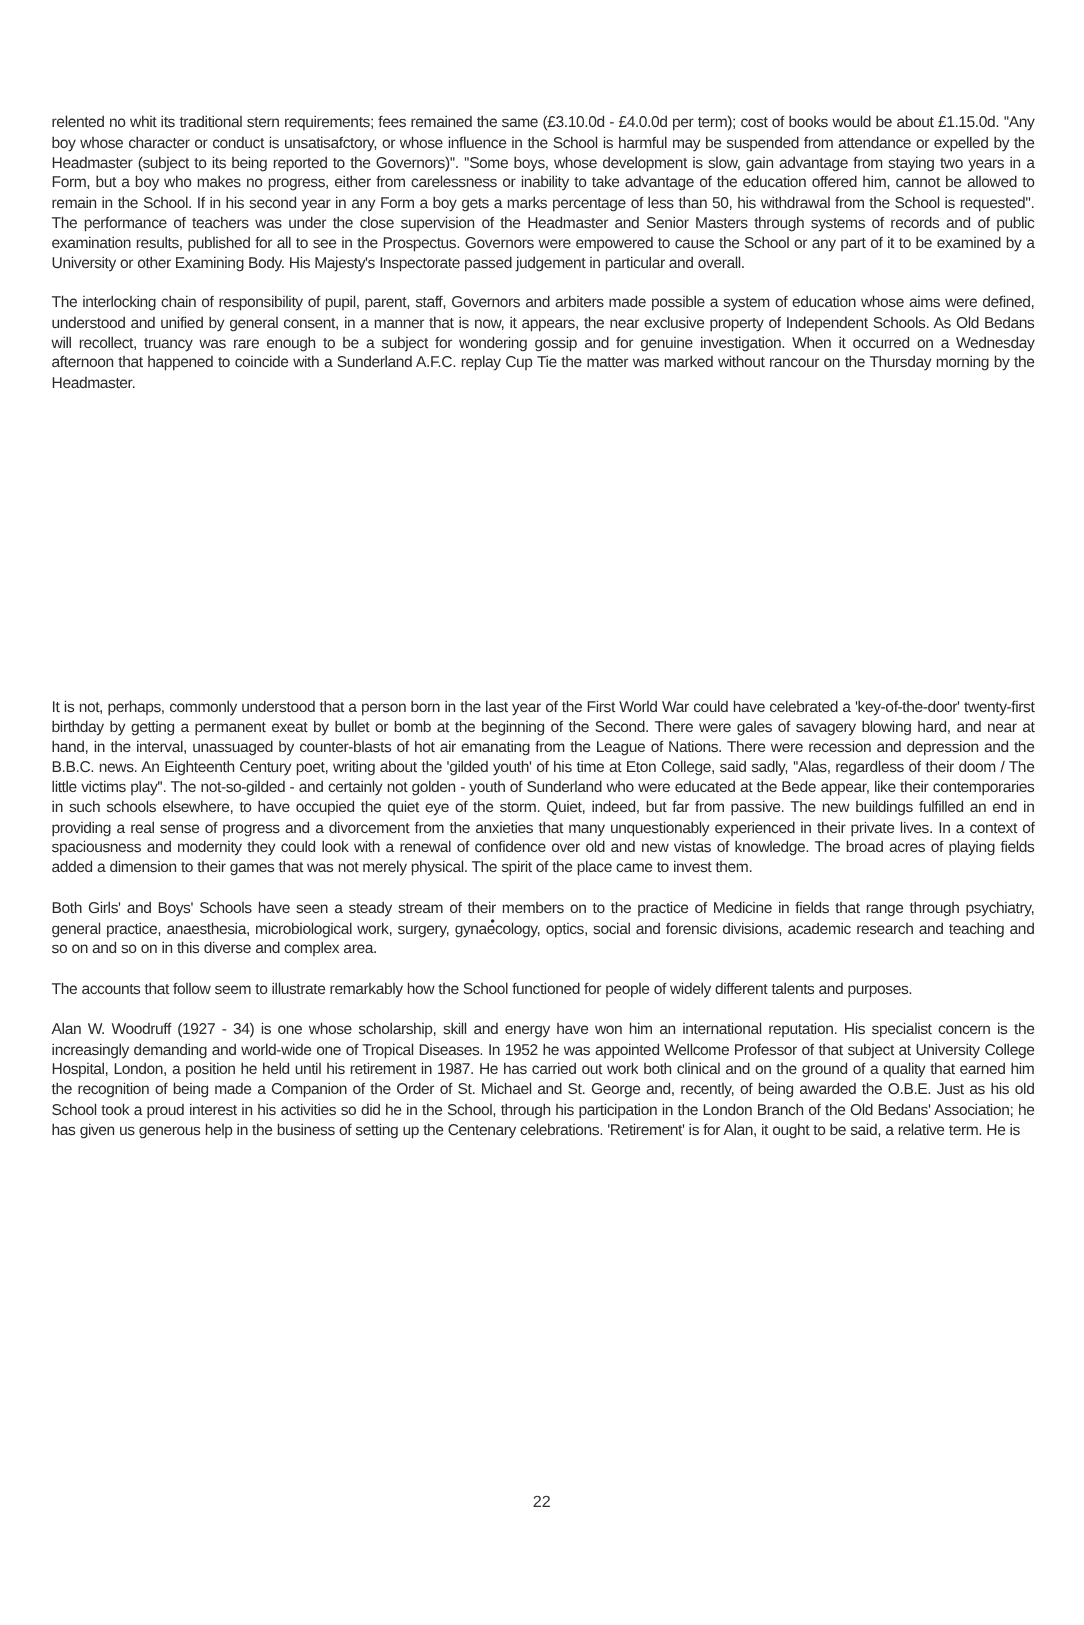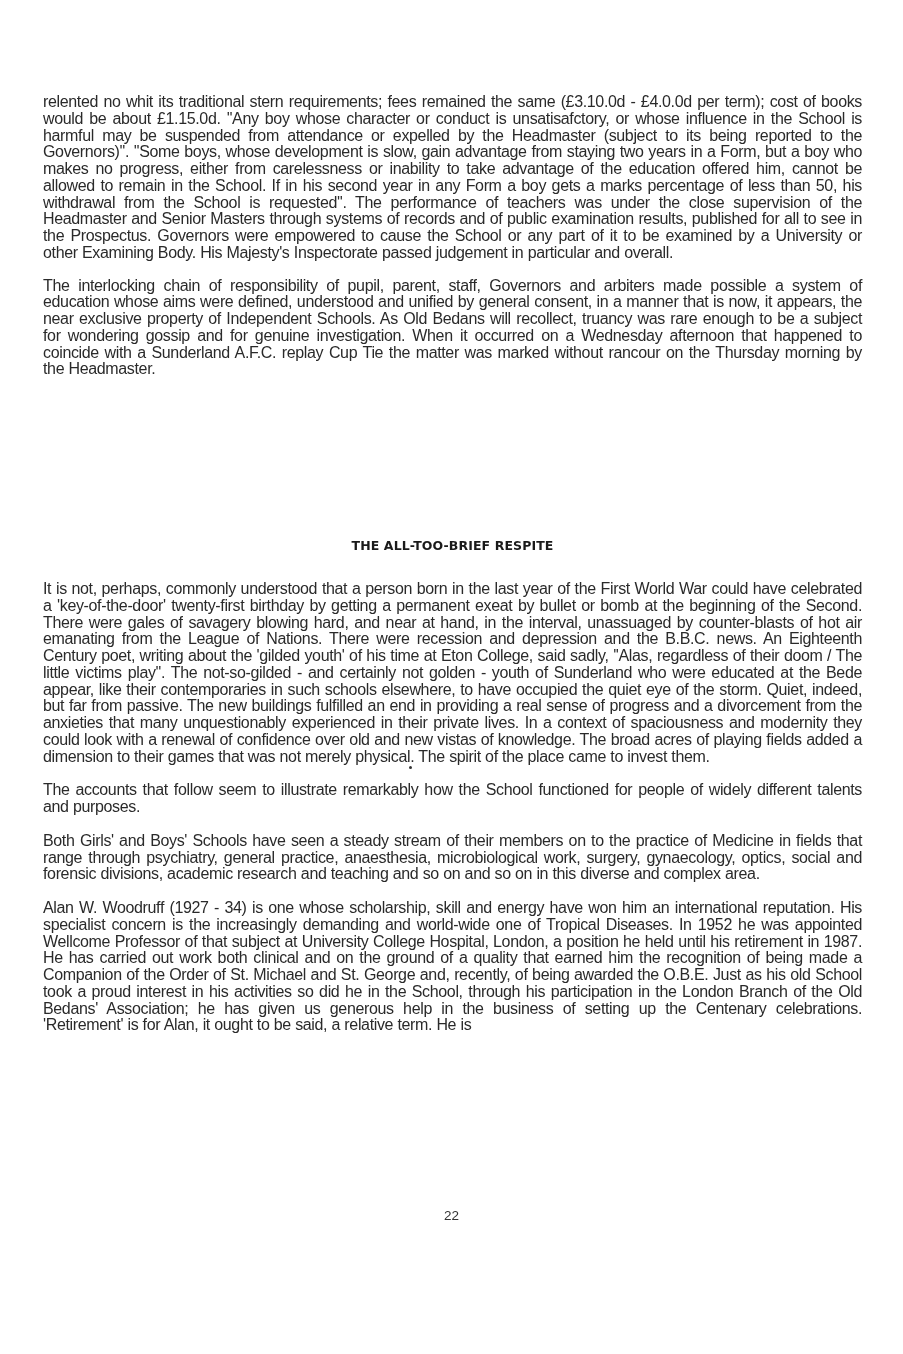--- a/index.html
+++ b/index.html
@@ -16,21 +16,21 @@
       color: #2a2a2a;
     }
     .page {
       position: absolute;
       left: 43px;
       top: 94px;
       width: 819px;
     }
     .para {
       margin: 0;
-      font-size: 16px;
+      font-size: 13px;
       line-height: 16.75px;
       text-align: justify;
       letter-spacing: -0.35px;
       word-spacing: 0.2px;
       transform: scaleX(1.0);
     }
     .p1 { margin-bottom: 16px; }
     .p2 { margin-bottom: 0; }
     .heading {
       margin: 0;
@@ -58,38 +58,37 @@
       top: 766px;
       width: 3px;
       height: 3px;
       border-radius: 50%;
       background: #333;
     }
     .page-number {
       position: absolute;
       left: 0;
       width: 903px;
-      top: 1208px;
+      top: 1244px;
       text-align: center;
       font-size: 13.5px;
       color: #333;
     }
   </style>
 </head>
 <body>
 
 <div class="page">
   <p class="para p1">relented no whit its traditional stern requirements; fees remained the same (£3.10.0d - £4.0.0d per term); cost of books would be about £1.15.0d.   ''Any boy whose character or conduct is unsatisafctory, or whose influence in the School is harmful may be suspended from attendance or expelled by the Headmaster (subject to its being reported to the Governors)''.   ''Some boys, whose development is slow, gain advantage from staying two years in a Form, but a boy who makes no progress, either from carelessness or inability to take advantage of the education offered him, cannot be allowed to remain in the School.   If in his second year in any Form a boy gets a marks percentage of less than 50, his withdrawal from the School is requested''.   The performance of teachers was under the close supervision of the Headmaster and Senior Masters through systems of records and of public examination results, published for all to see in the Prospectus.   Governors were empowered to cause the School or any part of it to be examined by a University or other Examining Body.   His Majesty's Inspectorate passed judgement in particular and overall.</p>
   <p class="para p2">The interlocking chain of responsibility of pupil, parent, staff, Governors and arbiters made possible a system of education whose aims were defined, understood and unified by general consent, in a manner that is now, it appears, the near exclusive property of Independent Schools.   As Old Bedans will recollect, truancy was rare enough to be a subject for wondering gossip and for genuine investigation.   When it occurred on a Wednesday afternoon that happened to coincide with a Sunderland A.F.C. replay Cup Tie the matter was marked without rancour on the Thursday morning by the Headmaster.</p>
 
-  <h2 class="heading">THE ALL-TOO-BRIEF RESPITE</h2>
 
   <div class="section2">
     <p class="para sp">It is not, perhaps, commonly understood that a person born in the last year of the First World War could have celebrated a 'key-of-the-door' twenty-first birthday by getting a permanent exeat by bullet or bomb at the beginning of the Second.   There were gales of savagery blowing hard, and near at hand, in the interval, unassuaged by counter-blasts of hot air emanating from the League of Nations. There were recession and depression and the B.B.C. news.   An Eighteenth Century poet, writing about the 'gilded youth' of his time at Eton College, said sadly, ''Alas, regardless of their doom / The little victims play''.   The not-so-gilded - and certainly not golden - youth of Sunderland who were educated at the Bede appear, like their contemporaries in such schools elsewhere, to have occupied the quiet eye of the storm.   Quiet, indeed, but far from passive.   The new buildings fulfilled an end in providing a real sense of progress and a divorcement from the anxieties that many unquestionably experienced in their private lives.   In a context of spaciousness and modernity they could look with a renewal of confidence over old and new vistas of knowledge.   The broad acres of playing fields added a dimension to their games that was not merely physical.   The spirit of the place came to invest them.</p>
+    <p class="para sp">Both Girls' and Boys' Schools have seen a steady stream of their members on to the practice of Medicine in fields that range through psychiatry, general practice, anaesthesia, microbiological work, surgery, gynaecology, optics, social and forensic divisions, academic research and teaching and so on and so on in this diverse and complex area.</p>
     <p class="para sp">The accounts that follow seem to illustrate remarkably how the School functioned for people of widely different talents and purposes.</p>
-    <p class="para sp">Both Girls' and Boys' Schools have seen a steady stream of their members on to the practice of Medicine in fields that range through psychiatry, general practice, anaesthesia, microbiological work, surgery, gynaecology, optics, social and forensic divisions, academic research and teaching and so on and so on in this diverse and complex area.</p>
     <p class="para">Alan W. Woodruff (1927 - 34) is one whose scholarship, skill and energy have won him an international reputation.   His specialist concern is the increasingly demanding and world-wide one of Tropical Diseases.   In 1952 he was appointed Wellcome Professor of that subject at University College Hospital, London, a position he held until his retirement in 1987.   He has carried out work both clinical and on the ground of a quality that earned him the recognition of being made a Companion of the Order of St. Michael and St. George and, recently, of being awarded the O.B.E.   Just as his old School took a proud interest in his activities so did he in the School, through his participation in the London Branch of the Old Bedans' Association; he has given us generous help in the business of setting up the Centenary celebrations.   'Retirement' is for Alan, it ought to be said, a relative term.   He is</p>
   </div>
 </div>
 
 <div class="dot"></div>
 
 <div class="page-number">22</div>
 
 </body></html>

